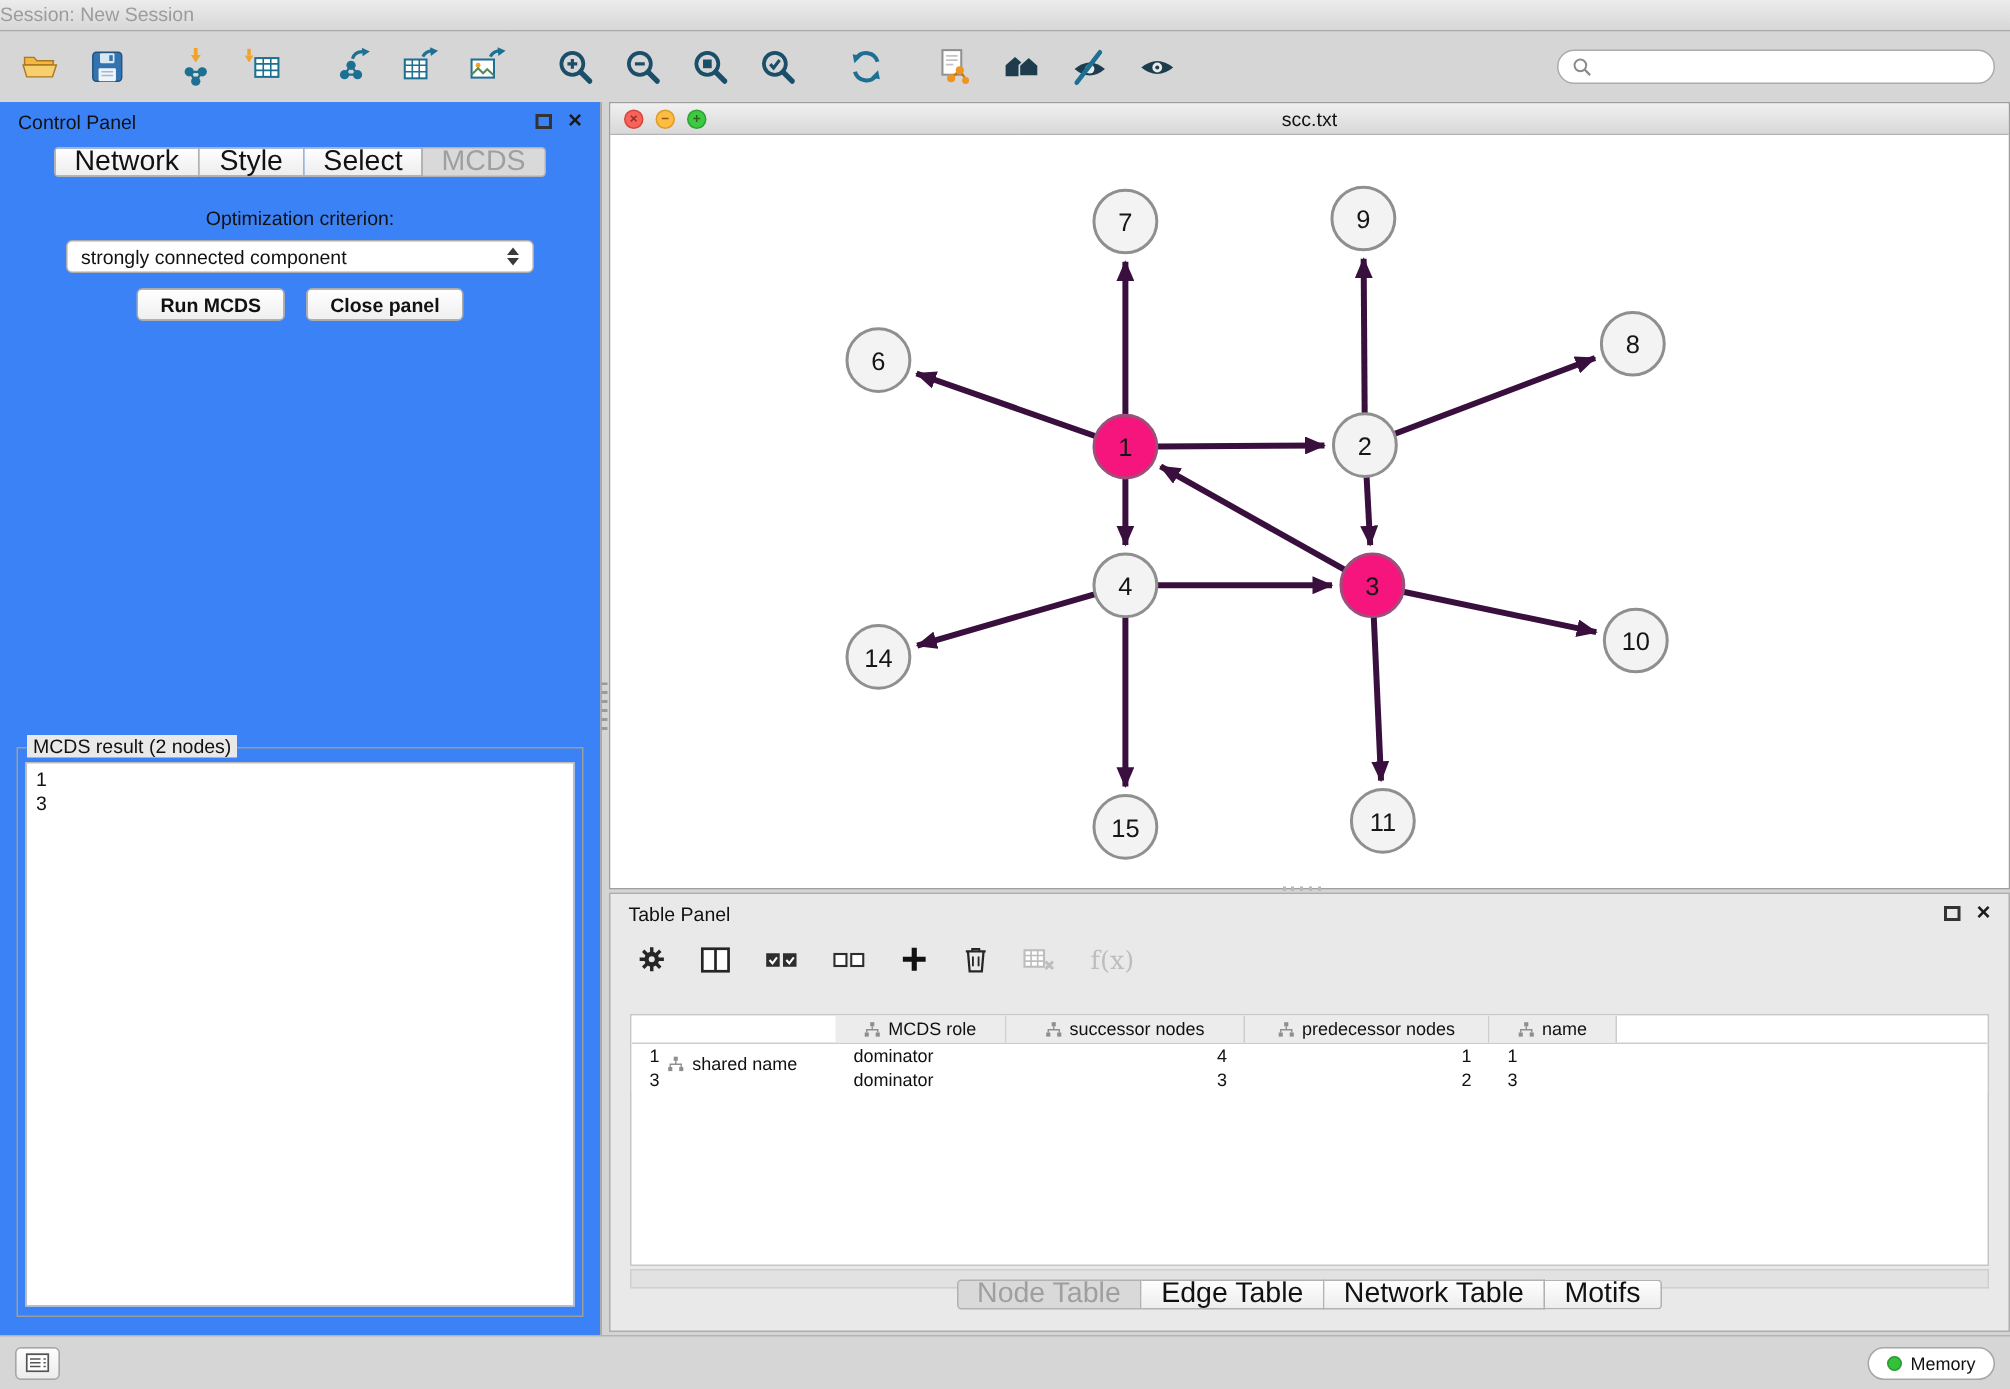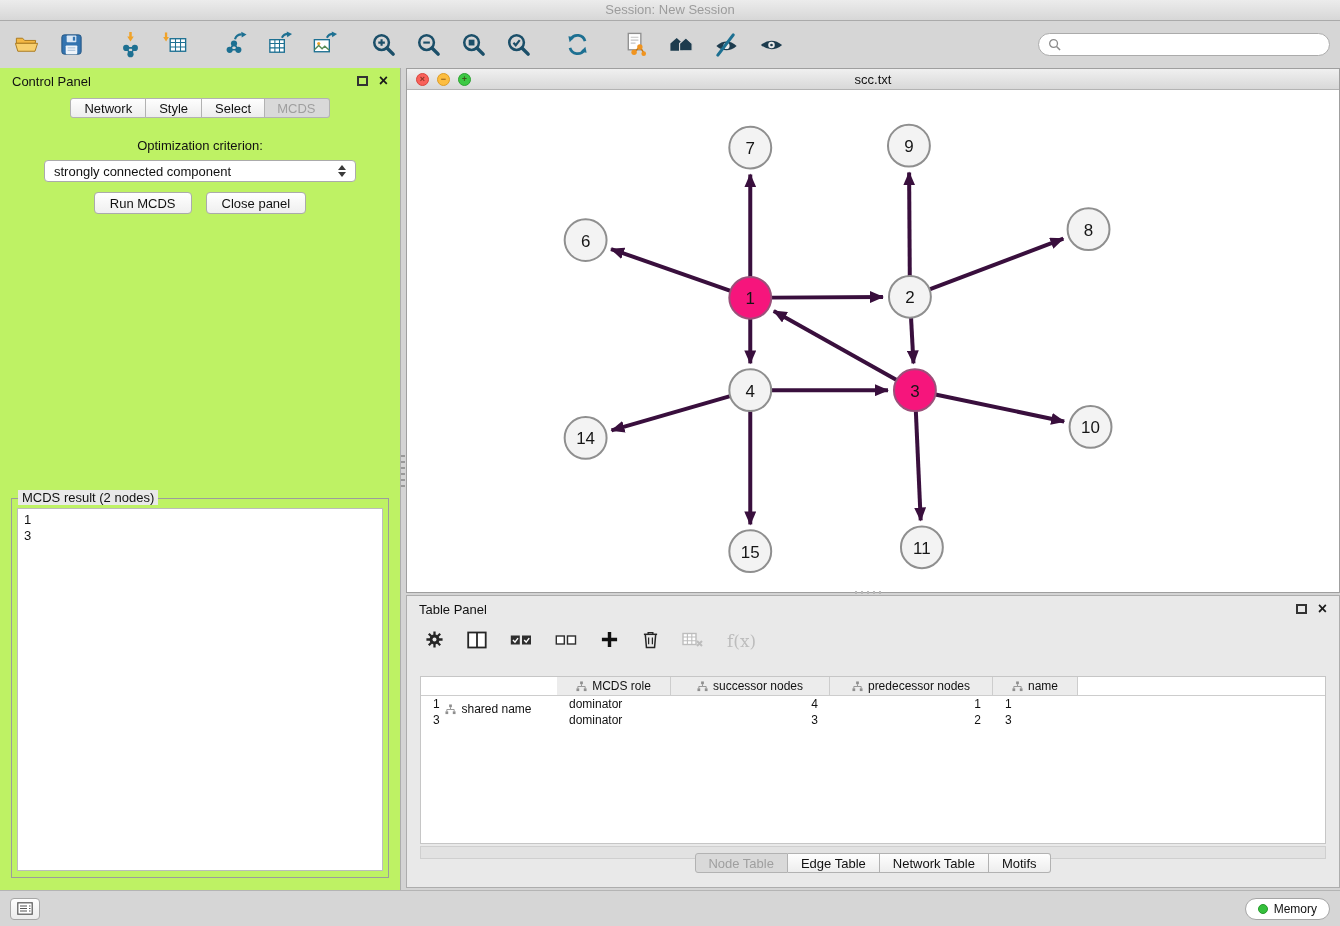--- a/index.html
+++ b/index.html
@@ -2,54 +2,54 @@
 <html><head>
 <meta charset="utf-8">
 <style>
   *{margin:0;padding:0;box-sizing:border-box;font-family:"Liberation Sans","DejaVu Sans",sans-serif;}
   html,body{width:1340px;height:926px;}
   body{position:relative;background:#d4d4d4;overflow:hidden;font-size:13px;color:#111;}
 
   
   .titlebar{position:absolute;left:0;top:0;width:100%;height:21px;
     background:linear-gradient(#ececec,#d7d7d7);border-bottom:1px solid #aaa;
-    text-align:center;line-height:20px;color:#9c9c9c;font-size:13px;}
+    text-align:left;line-height:20px;color:#9c9c9c;font-size:13px;}
 
   
   .toolbar{position:absolute;left:0;top:21px;width:100%;height:47px;background:#d6d6d6;
     display:flex;align-items:center;padding:0 10px;}
   .tb-group{display:flex;align-items:center;gap:13px;margin-right:27px;}
   .tb-btn{width:32px;height:32px;display:flex;align-items:center;justify-content:center;border-radius:4px;}
   .search{margin-left:auto;width:292px;height:23px;background:#fff;border:1px solid #ababab;
     border-radius:12px;display:flex;align-items:center;padding:0 9px;gap:6px;}
   .search input{border:none;outline:none;flex:1;font-size:12px;background:transparent;}
 
   
   .panel-header{position:absolute;top:0;left:0;right:0;height:26px;display:flex;align-items:center;
     padding:0 12px;font-size:13px;}
   .panel-header .spacer{flex:1;}
   .mini-float{width:11px;height:10px;border:2px solid #333;margin-right:11px;display:inline-block;}
   .mini-close{font-size:16px;font-weight:bold;color:#1a1a1a;line-height:12px;}
 
   
-  .control-panel{position:absolute;left:0;top:68px;width:401px;height:822px;background:#bef264;
+  .control-panel{position:absolute;left:0;top:68px;width:401px;height:822px;background:#3b82f6;
     border-right:1px solid #adadad;}
   .cp-tabs{position:absolute;top:30px;left:0;width:100%;display:flex;justify-content:center;}
   .cp-tab,.bt-tab{border:1px solid #b2b2b2;border-left:none;background:linear-gradient(#fefefe,#ededed);
-    padding:2px 13px;font-size:13px;color:#111;height:20px;display:flex;align-items:center;}
+    padding:2px 13px;font-size:19px;color:#111;height:20px;display:flex;align-items:center;}
   .cp-tab:first-child,.bt-tab:first-child{border-left:1px solid #b2b2b2;border-radius:3px 0 0 3px;}
   .cp-tab:last-child,.bt-tab:last-child{border-radius:0 3px 3px 0;}
   .cp-tab.active,.bt-tab.active{background:#d9d9d9;color:#9f9f9f;padding-left:12px;}
   .opt-label{position:absolute;top:70px;left:0;width:100%;text-align:center;font-size:13px;}
   .criterion{position:absolute;left:44px;top:92px;width:312px;height:22px;background:#fff;
     border:1px solid #ababab;border-radius:4px;display:flex;align-items:center;padding:0 9px;font-size:13px;}
   .chevs{margin-left:auto;display:flex;flex-direction:column;gap:2px;align-items:center;}
   .chev-up{width:0;height:0;border-left:4px solid transparent;border-right:4px solid transparent;border-bottom:5px solid #3a3a3a;}
   .chev-dn{width:0;height:0;border-left:4px solid transparent;border-right:4px solid transparent;border-top:5px solid #3a3a3a;}
-  .btn-row{position:absolute;top:124px;left:0;width:100%;display:flex;justify-content:center;gap:14px;}
+  .btn-row{position:absolute;top:124px;left:0;width:100%;display:flex;justify-content:center;gap:14px;font-weight:bold;}
   .btn{background:linear-gradient(#ffffff,#efefef);border:1px solid #ababab;border-radius:4px;height:22px;
     padding:0 15px;font-size:13px;display:flex;align-items:center;color:#111;}
   .groupbox{position:absolute;left:11px;top:430px;width:378px;height:380px;border:1px solid #9c9c9c;}
   .groupbox .legend{position:absolute;top:-9px;left:6px;background:#e9e9e9;padding:0 4px;font-size:13px;}
   .result-list{position:absolute;left:5px;right:5px;top:9px;bottom:6px;background:#fff;
     border:1px solid #bcbcbc;font-size:13px;padding:3px 6px;line-height:16px;overflow:hidden;}
 
   
   .net-window{position:absolute;left:406px;top:68px;width:934px;height:525px;background:#fff;border:1px solid #9f9f9f;}
   .net-titlebar{position:absolute;top:0;left:0;right:0;height:21px;background:linear-gradient(#f0f0f0,#d8d8d8);

